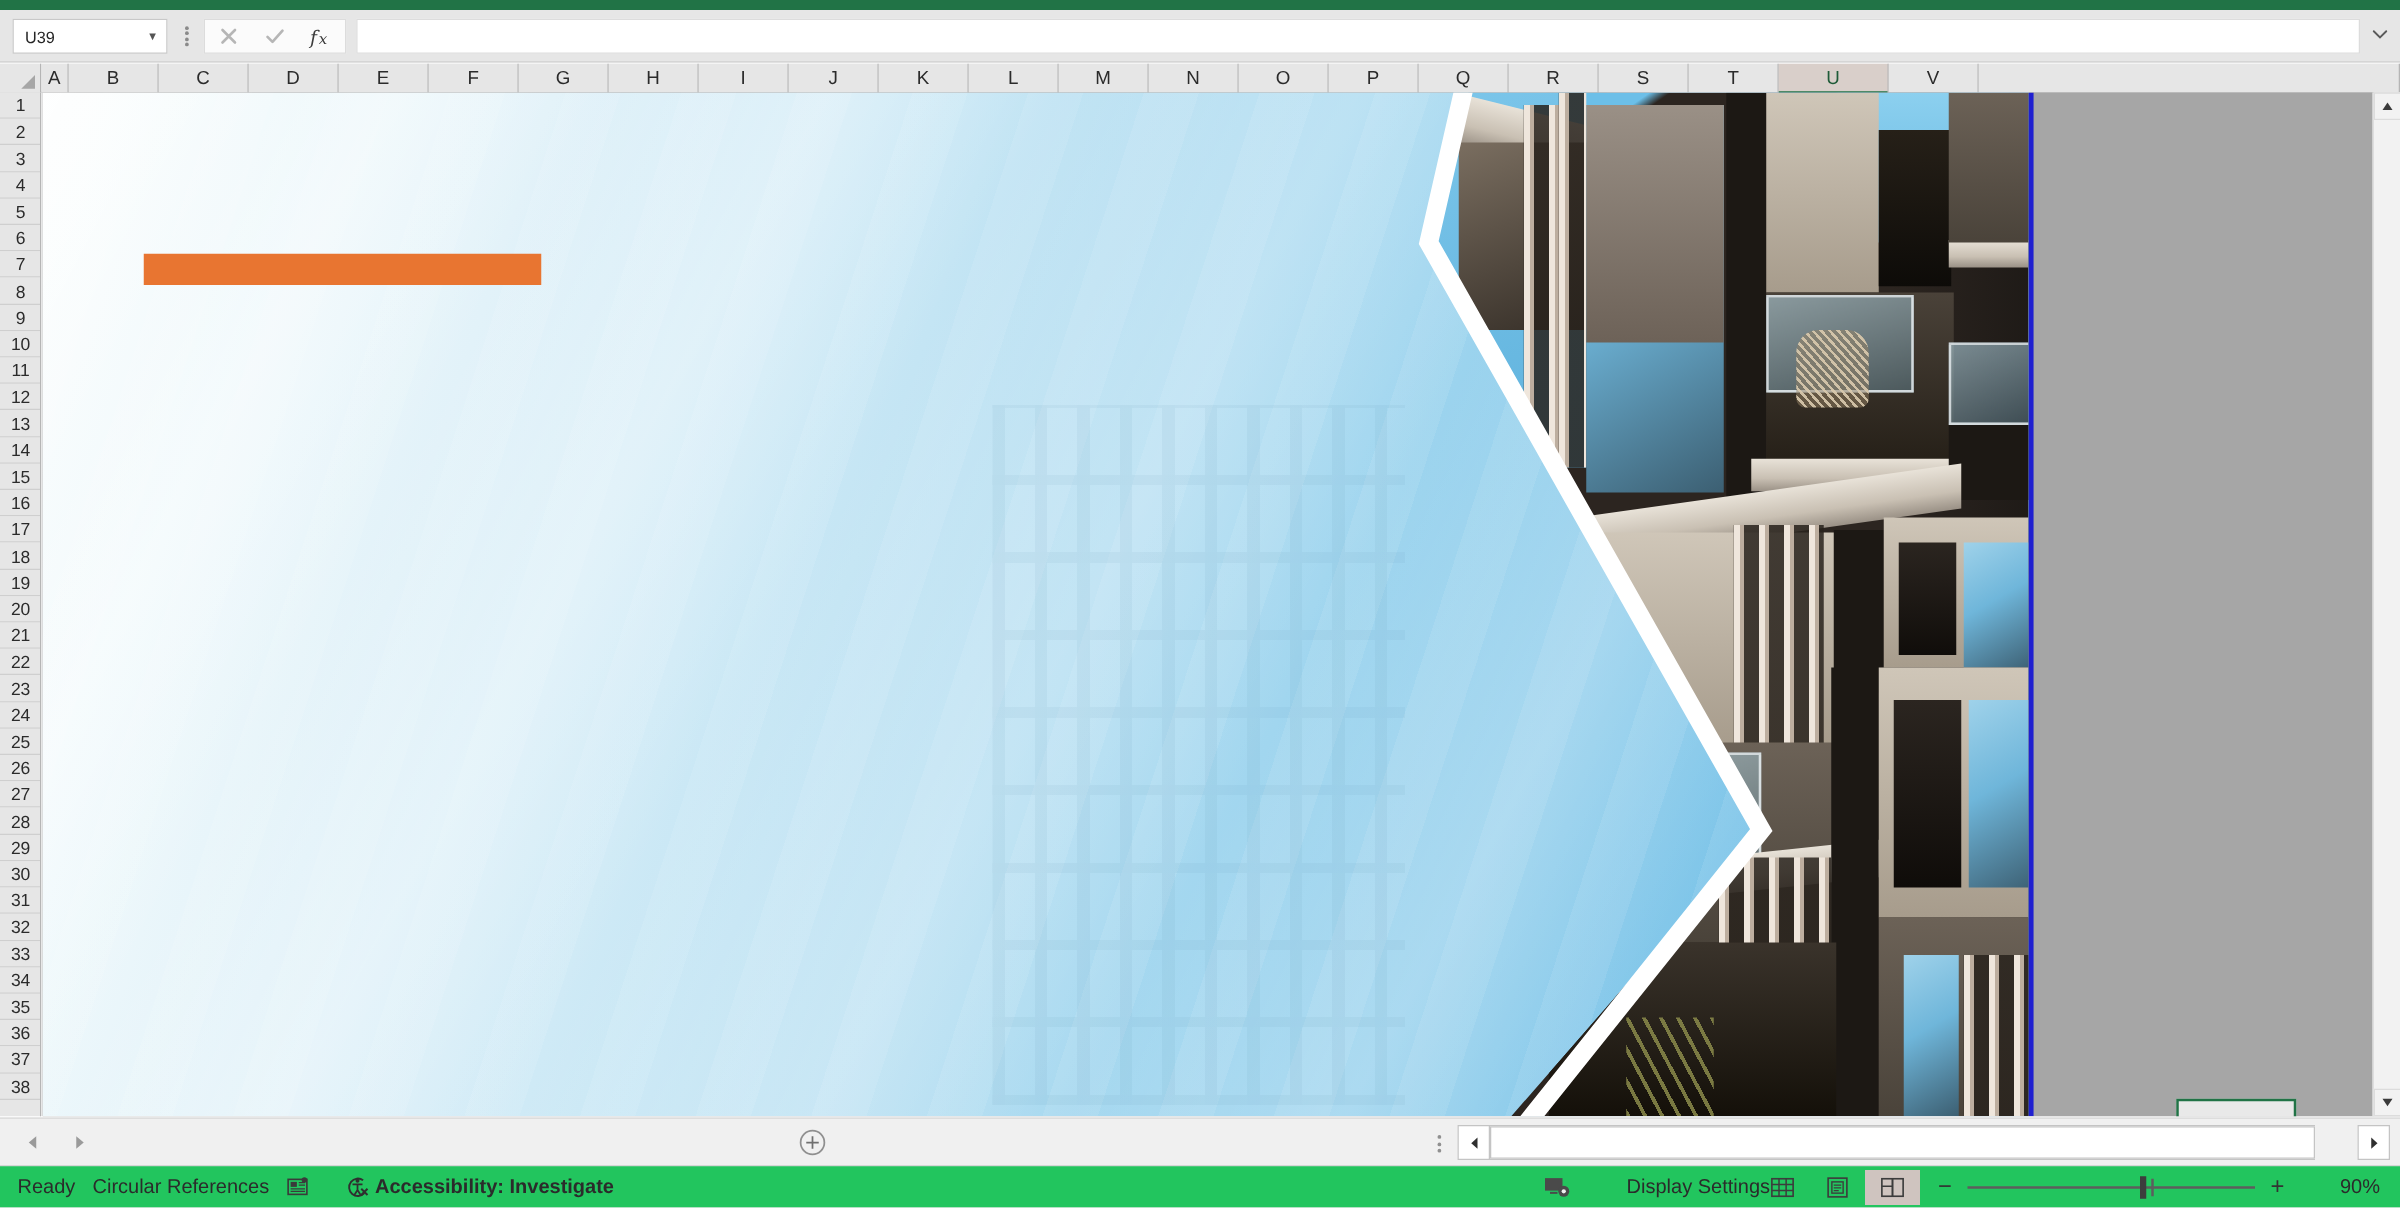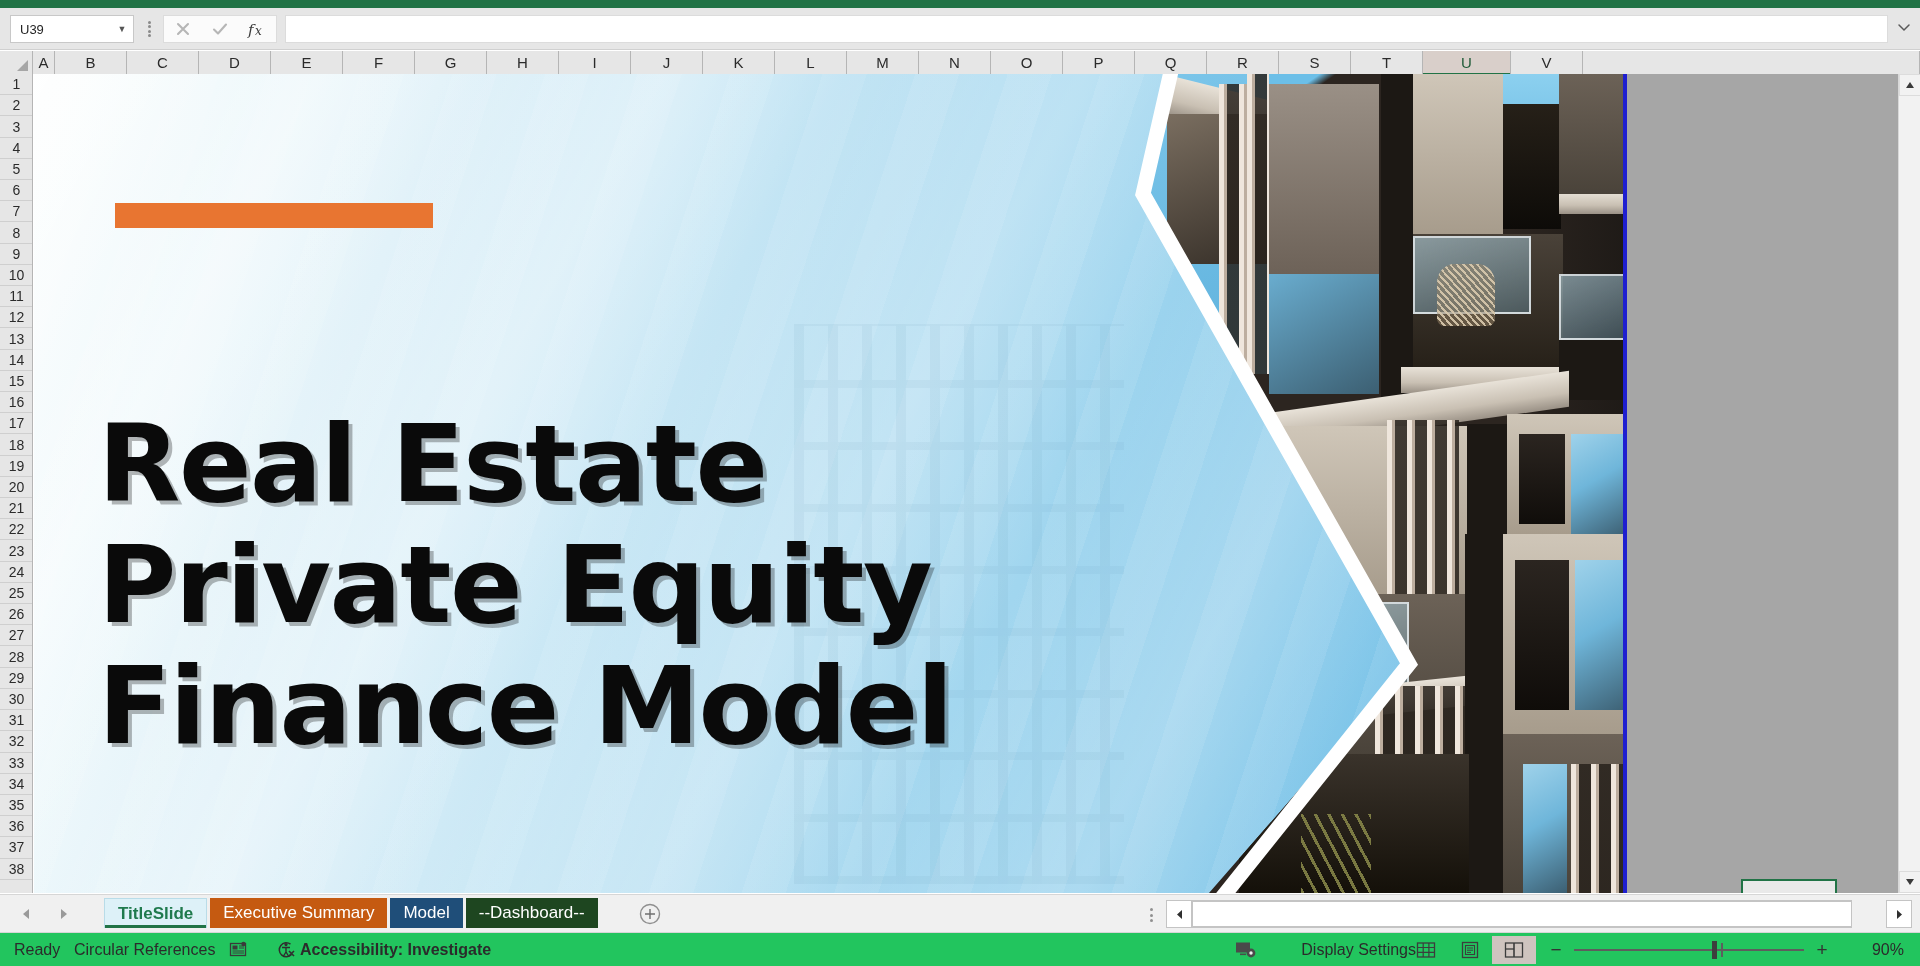--- a/index.html
+++ b/index.html
@@ -470,23 +470,20 @@
 
 <div id="grid">
 
   <div id="slide">
     <div id="slide-bg"></div>
     <div id="slide-stripes"></div>
     <div id="slide-ghost"></div>
 
     <div id="accent-bar"></div>
 
-    <div id="title-block">
-      <div id="slide-title">Real Estate Private Equity Finance Model</div>
-    </div>
 
     <div id="photo-wrap">
       <div id="photo">
 
         <div class="winglass" style="left:0;top:0;width:150px;height:300px;background:linear-gradient(160deg,#7cc6ea,#5fb2dd);"></div>
         <div class="winglass" style="left:350px;top:0;width:100px;height:120px;background:linear-gradient(180deg,#8cd0ef,#63b5e0);"></div>
 
         <div class="slab" style="left:36px;top:14px;width:130px;height:40px;transform:skewY(14deg);"></div>
         <div class="darkrec" style="left:48px;top:40px;width:118px;height:150px;background:linear-gradient(160deg,#7a6e60,#342d26);"></div>
         <div class="louvers" style="left:100px;top:10px;width:32px;height:310px;"></div>
@@ -566,34 +563,20 @@
           <path d="M8 1 L2 6 L8 11 Z" fill="#9a9a9a"></path>
         </svg>
     </div>
     <div class="navarrow">
       <svg width="10" height="12" viewBox="0 0 10 12">
           <path d="M2 1 L8 6 L2 11 Z" fill="#9a9a9a"></path>
         </svg>
     </div>
   </div>
 
-  <div id="tabs">
-      <div class="tab active">
-        <span>TitleSlide</span>
-      </div>
-      <div class="tab" style="background: rgb(197, 90, 17); color: rgb(255, 255, 255);">
-        <span>Executive Summary</span>
-      </div>
-      <div class="tab" style="background: rgb(31, 78, 121); color: rgb(255, 255, 255);">
-        <span>Model</span>
-      </div>
-      <div class="tab" style="background: rgb(30, 70, 32); color: rgb(255, 255, 255);">
-        <span>--Dashboard--</span>
-      </div>
-    </div>
 
   <div id="addsheet">
     <svg width="24" height="24" viewBox="0 0 24 24">
       <circle cx="12" cy="12" r="9.5" fill="none" stroke="#8f8f8f" stroke-width="1.4"></circle>
       <path d="M12 7 L12 17 M7 12 L17 12" stroke="#6f6f6f" stroke-width="1.4"></path>
     </svg>
   </div>
 
   <div id="tab-split-dots">
     <i></i>

